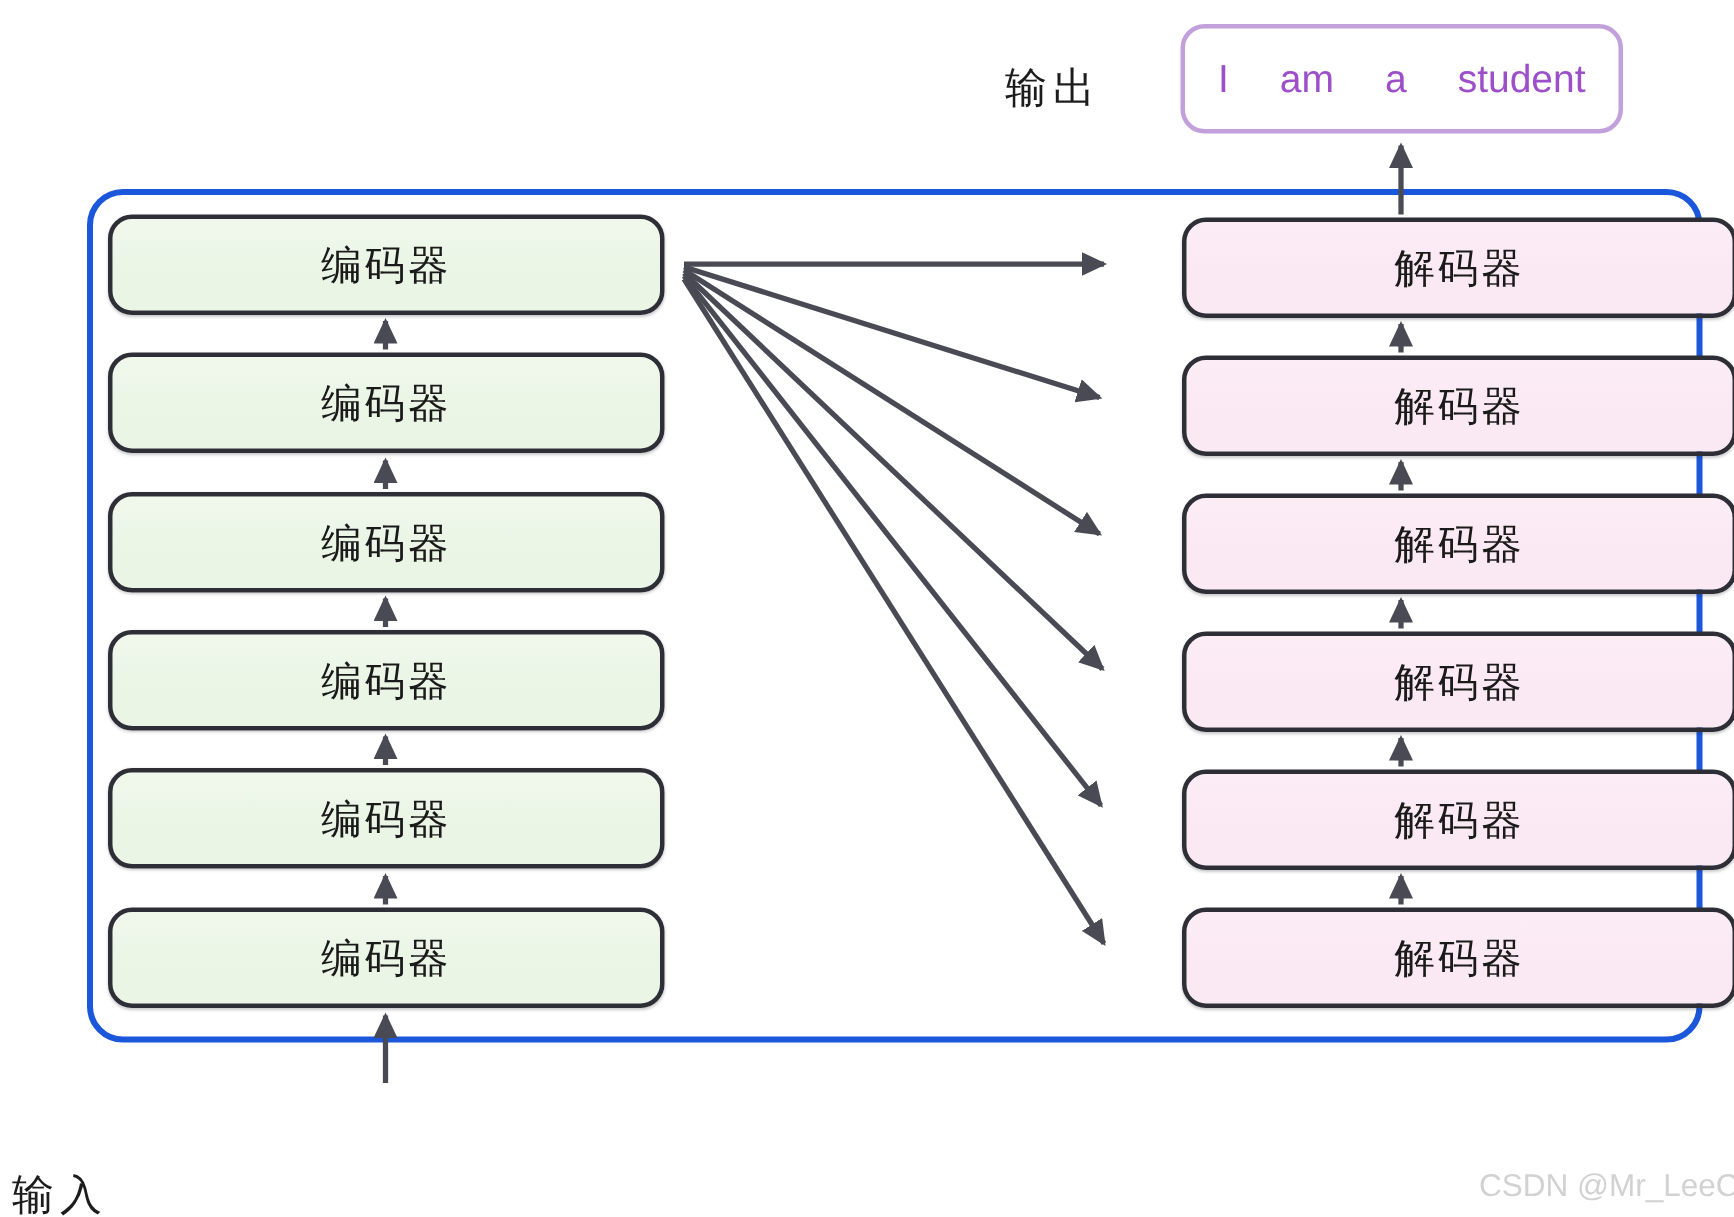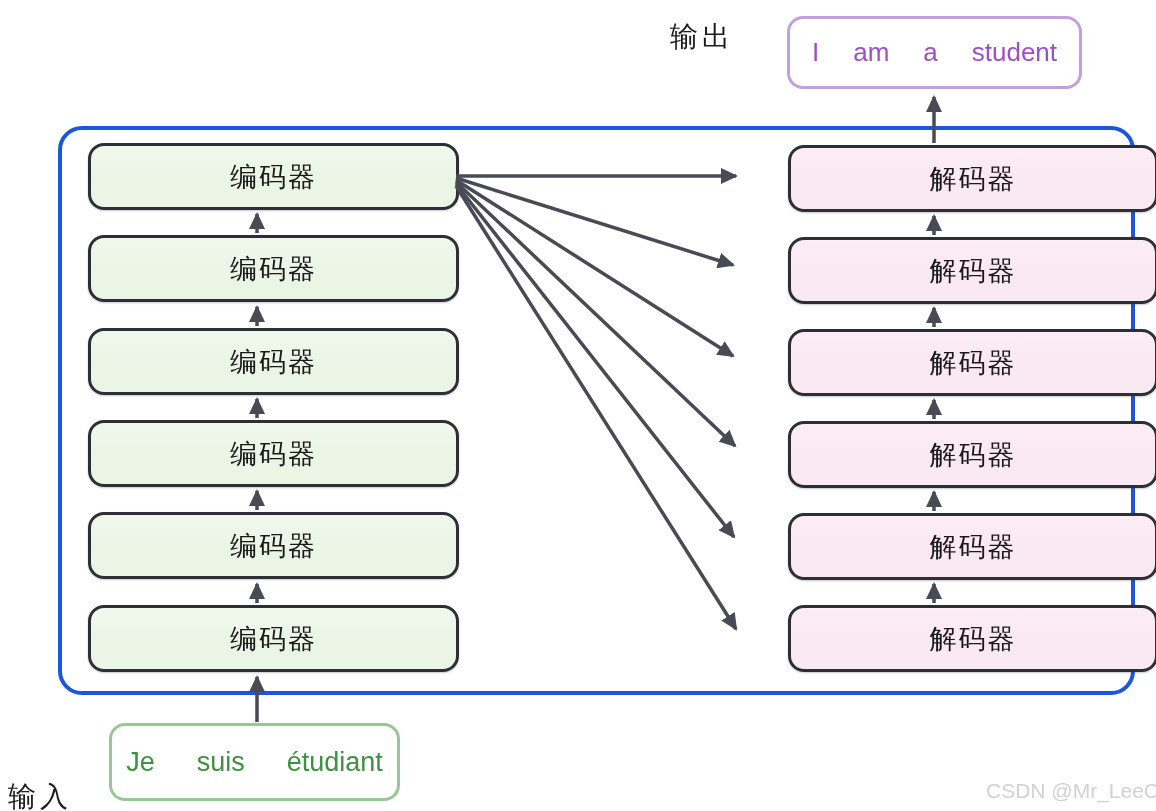--- a/index.html
+++ b/index.html
@@ -33,21 +33,20 @@
     justify-content: center;
     font-size: 27px;
     color: #1a1a1a;
     letter-spacing: 2px;
     box-shadow: 0 1px 2px rgba(40,40,50,0.25);
   }
   .enc {
     left: 72px;
     width: 365px;
     background: linear-gradient(180deg, #f0f8ec 0%, var(--encoder_fill, #eaf5e5) 60%);
-    margin-left: 16px;
   }
   .dec {
     left: 788px;
     width: 364px;
     background: linear-gradient(180deg, #fcedf5 0%, var(--decoder_fill, #fae8f2) 60%);
   }
 
   
   .sentence-box {
     position: absolute;
@@ -74,21 +73,21 @@
     font-size: 27px;
   }
 
   .side-label {
     position: absolute;
     font-size: 28px;
     color: #1c1c1c;
     letter-spacing: 4px;
     white-space: nowrap;
   }
-  .label-output { left: 670px; top: 18px; }
+  .label-output { left: 670px; top: 40px; }
   .label-input  { left: 8px;  top: 753px; margin-top: 25px; }
 
   .watermark {
     position: absolute;
     left: 986px; top: 779px;
     font-size: 21px;
     color: #d2d2d2;
     white-space: nowrap;
   }
 
@@ -126,25 +125,20 @@
   <div class="block enc" style="top:605px">编码器</div>
 
   <div class="block dec" style="top:145px">解码器</div>
   <div class="block dec" style="top:237px">解码器</div>
   <div class="block dec" style="top:329px">解码器</div>
   <div class="block dec" style="top:421px">解码器</div>
   <div class="block dec" style="top:513px">解码器</div>
   <div class="block dec" style="top:605px">解码器</div>
 
   <div class="side-label label-input">输入</div>
-  <div class="sentence-box input-box">
-    <span>Je</span>
-    <span>suis</span>
-    <span>étudiant</span>
-  </div>
 
   <svg class="arrows" width="1156" height="811" viewBox="0 0 1156 811">
     <defs>
       <marker id="head" markerUnits="userSpaceOnUse" markerWidth="18" markerHeight="16" refX="15" refY="8" orient="auto">
         <path d="M0,0 L17,8 L0,16 Z" fill="#4a4a55"></path>
       </marker>
     </defs>
 
     <line class="arrow" x1="257" y1="722" x2="257" y2="677" marker-end="url(#head)"></line>
 

